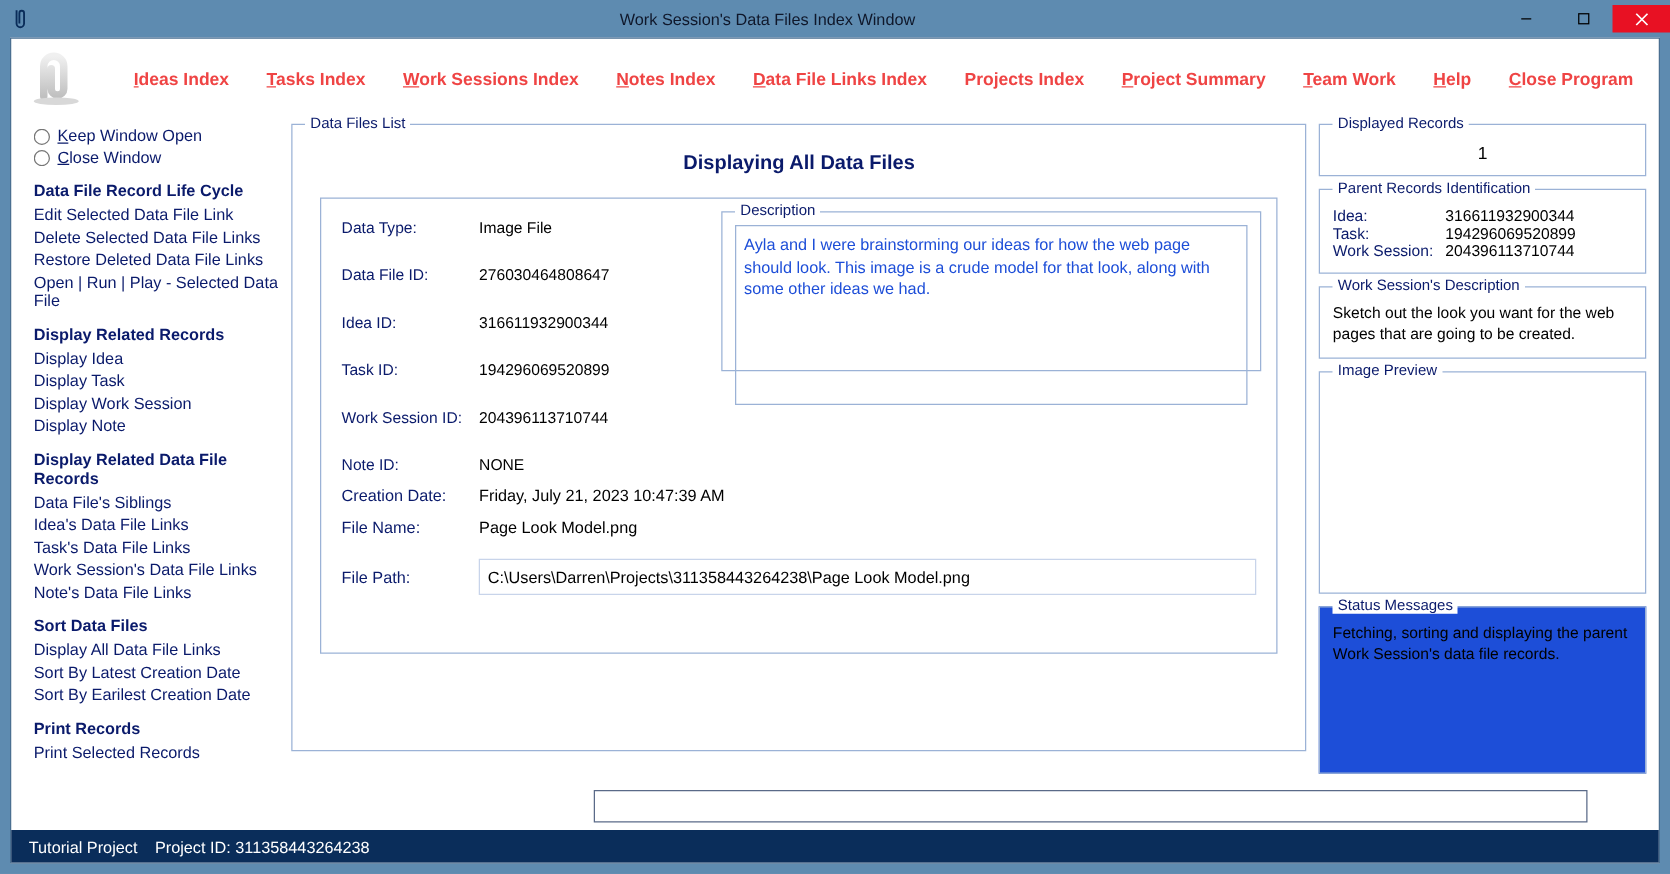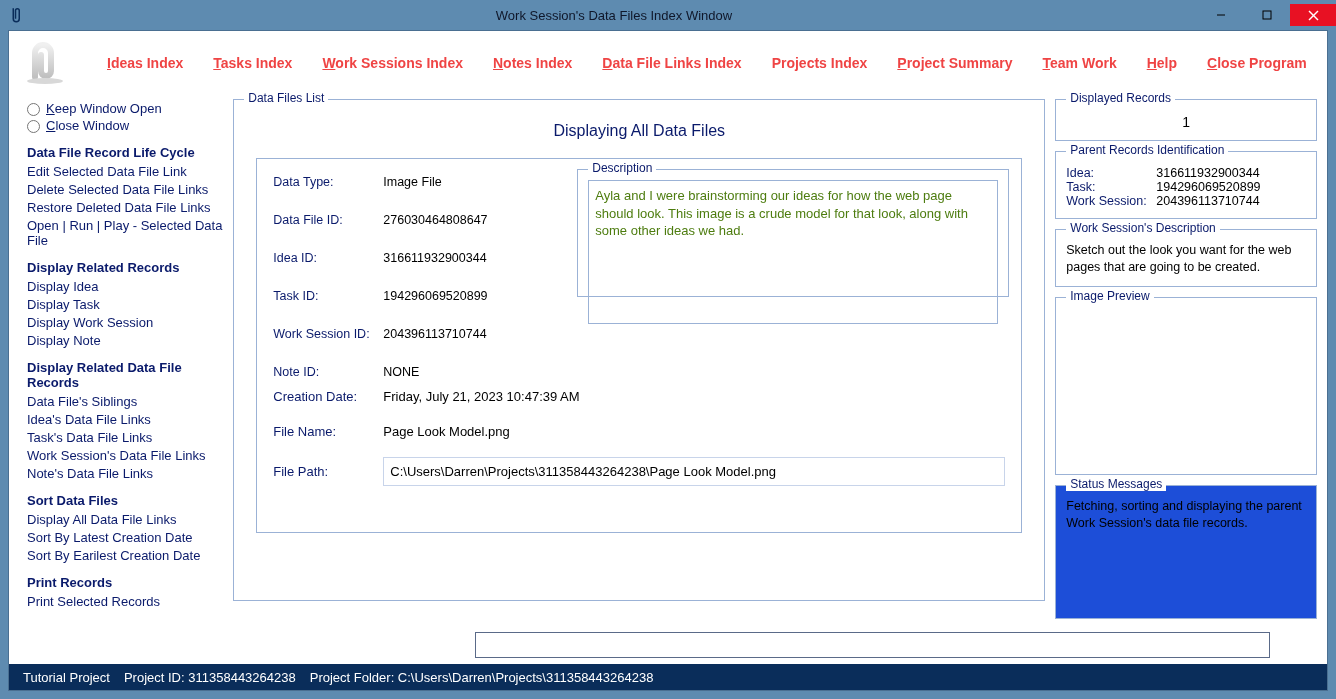--- a/index.html
+++ b/index.html
@@ -18,30 +18,30 @@
 .body{display:flex;height:calc(100% - 64px - 26px)}
 .sidebar{width:222px;padding:4px 0 0 18px;box-sizing:border-box}
 .radio-row{display:flex;align-items:flex-end;margin:2px 0;color:#0a1a6b}
 .radio-row input{margin:0 6px 0 0}
 .side-head{font-weight:bold;margin:12px 0 4px 0;color:#0a1a6b}
 .side-link{margin:3px 0;color:#0a1a6b;cursor:pointer}
 .main{flex:1;padding:4px 10px 4px 10px;box-sizing:border-box;position:relative}
 .group{border:1px solid #9bb2d6;position:relative;padding:10px;box-sizing:border-box}
 .group>.gtitle{position:absolute;top:-9px;left:10px;background:#fff;padding:0 4px;font-size:12px;color:#0a1a6b}
 .dfl{height:502px}
-.dfl .heading{text-align:center;color:#0a1a6b;font-size:16px;margin:12px 0 18px 0;font-weight:normal}
+.dfl .heading{text-align:center;color:#0a1a6b;font-size:16px;margin:12px 0 18px 0;font-weight:bold}
 .record{border:1px solid #9bb2d6;margin:0 12px;padding:16px 16px 46px 16px;position:relative}
 .fields{display:grid;grid-template-columns:110px 1fr;row-gap:24px;align-items:start;width:280px;color:#0a1a6b;font-size:12.5px}
 .fields .lab{color:#0a1a6b}
 .fields .val{color:#000}
 .wide-row{display:grid;grid-template-columns:110px 1fr;margin-top:10px;align-items:center}
 .wide-row .val{color:#000}
 .path-input{border:1px solid #c8d4ea;padding:6px;width:608px;color:#000;font-size:13px;background:#fff}
 .desc-box{position:absolute;top:10px;right:12px;width:432px;height:128px}
-.desc-inner{border:1px solid #9bb2d6;height:130px;padding:6px;color:#4d7c0f;font-size:13px;line-height:1.35}
+.desc-inner{border:1px solid #9bb2d6;height:130px;padding:6px;color:#1d4ed8;font-size:13px;line-height:1.35}
 .searchbar{position:absolute;left:252px;bottom:6px}
 .searchbar input{width:785px;height:20px;border:1px solid #5a6a88;padding:2px 4px;font-size:13px}
 .searchlinks{margin-top:6px}
 .searchlinks span{margin-right:28px;color:#000;cursor:pointer}
 .rightcol{width:282px;padding:4px 10px 4px 0;box-sizing:border-box;display:flex;flex-direction:column;gap:10px}
 .rightcol .group{padding:10px}
 .dr-value{text-align:center;color:#000;font-size:14px;padding-top:4px}
 .pri-grid{display:grid;grid-template-columns:90px 1fr;font-size:12.5px;padding-top:4px}
 .pri-grid .v{color:#000}
 .wsd-text{color:#000;font-size:12.5px;line-height:1.35;padding-top:2px}
@@ -167,21 +167,21 @@
               <span class="val">194296069520899</span>
               <span class="lab">Work Session ID:</span>
               <span class="val">204396113710744</span>
               <span class="lab">Note ID:</span>
               <span class="val">NONE</span>
             </div>
             <div class="wide-row">
               <span class="lab">Creation Date:</span>
               <span class="val">Friday, July 21, 2023   10:47:39 AM</span>
             </div>
-            <div class="wide-row" style="margin-top:20px">
+            <div class="wide-row" style="margin-top:10px">
               <span class="lab">File Name:</span>
               <span class="val">Page Look Model.png</span>
             </div>
             <div class="wide-row" style="margin-top:18px">
               <span class="lab">File Path:</span>
               <div class="path-input">C:\Users\Darren\Projects\311358443264238\Page Look Model.png</div>
             </div>
 
             <div class="desc-box group">
               <span class="gtitle">Description</span>
@@ -226,17 +226,16 @@
           <span class="gtitle">Status Messages</span>
           <div class="status-text">Fetching, sorting and displaying the parent Work Session's data file records.</div>
         </div>
       </div>
 
     </div>
 
     <div class="statusbar">
       <span>Tutorial Project</span>
       <span>Project ID:  311358443264238</span>
-      <span>Project Folder:  C:\Users\Darren\Projects\311358443264238</span>
     </div>
 
   </div>
 </div>
 
 </body></html>

